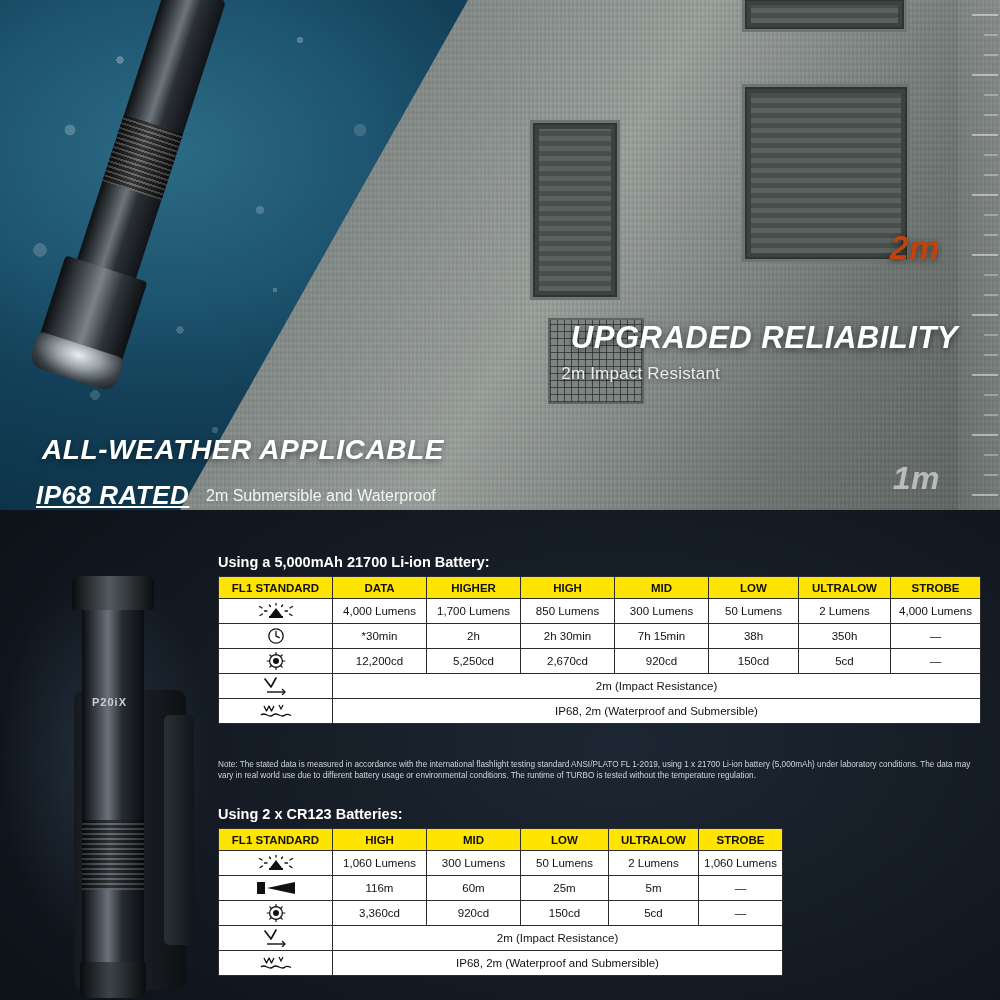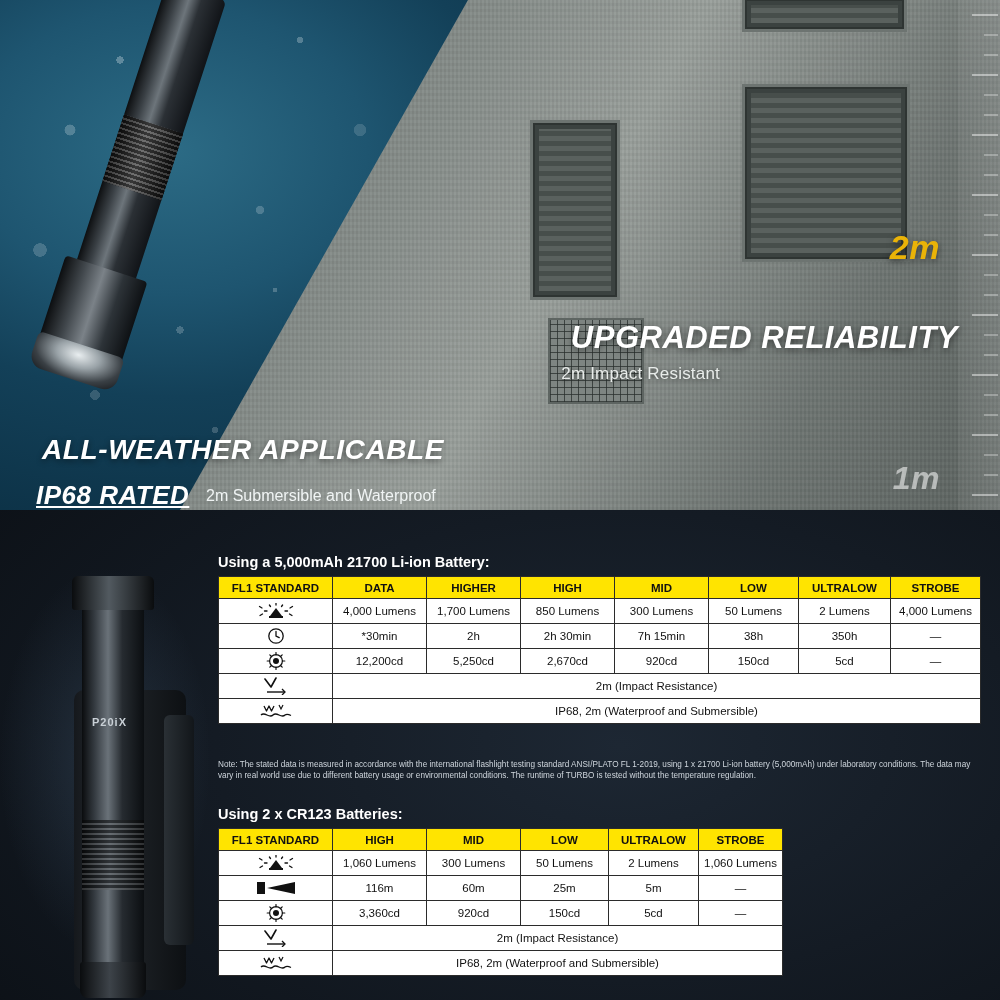--- a/index.html
+++ b/index.html
@@ -80,21 +80,21 @@
     position:absolute; right:0; top:0; width:42px; height:510px;
     background: linear-gradient(90deg, rgba(255,255,255,.05), rgba(255,255,255,.14));
   }
   .ruler i {
     position:absolute; right:2px; height:2px; background:rgba(255,255,255,.45); width:26px;
   }
   .ruler i.small { width: 14px; background:rgba(255,255,255,.3); }
 
   .m2-label {
     position:absolute; right: 60px; top: 228px;
-    font-size: 34px; font-weight: 700; font-style: italic; color:#eab308;
+    font-size: 34px; font-weight: 700; font-style: italic; color:#c2410c;
     letter-spacing:.5px;
     text-shadow: 0 2px 6px rgba(0,0,0,.5);
   }
   .m1-label {
     position:absolute; right: 60px; top: 460px;
     font-size: 32px; font-weight: 700; font-style: italic; color:rgba(255,255,255,.55);
     letter-spacing:.5px;
   }
   .hero-r-title {
     position:absolute; right: 42px; top: 320px;
@@ -226,21 +226,21 @@
     background: linear-gradient(90deg,#0a0c0e, #525a60 45%, #0a0c0e);
     border-radius: 6px 6px 3px 3px;
   }
   .t-tail {
     position:absolute; left: 44px; top: 392px; width: 66px; height: 36px;
     background: linear-gradient(90deg,#0a0c0e, #3d4349 45%, #0a0c0e);
     border-radius: 3px 3px 8px 8px;
   }
   .t-model {
     position:absolute; left: 56px; top: 126px; font-size: 11px; color:#c9d0d6;
-    letter-spacing:1px; font-weight:700;margin-top:20px;
+    letter-spacing:1px; font-weight:700;
   }
   .torch-glow {
     position:absolute; left: -10px; top: 40px; width: 230px; height: 420px;
     background: radial-gradient(ellipse at 50% 50%, rgba(120,160,200,.18), transparent 65%);
     pointer-events:none;
   }
 </style>
 </head>
 <body>
 

